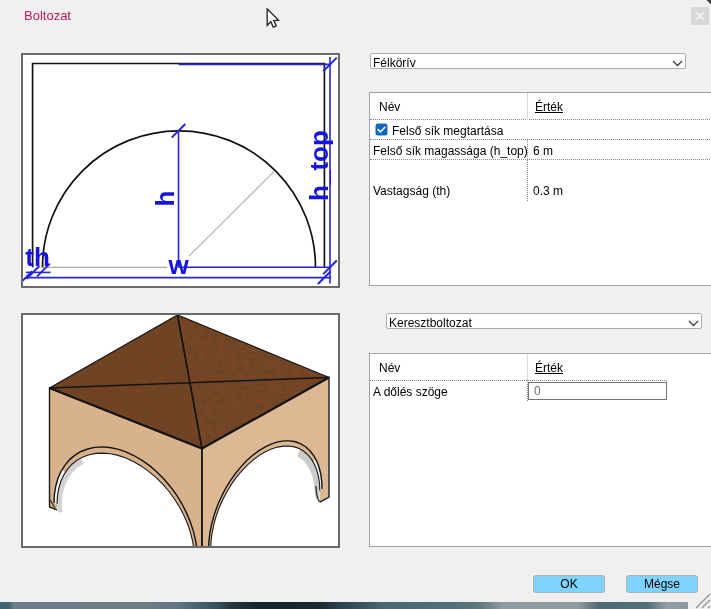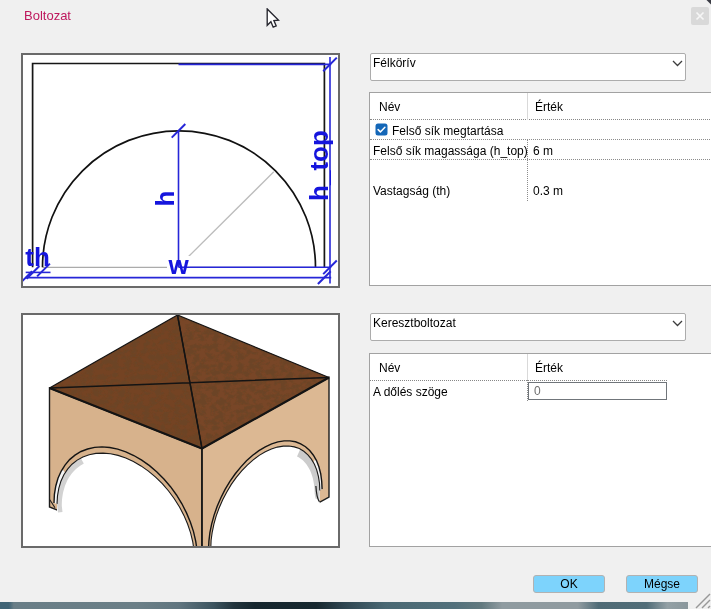--- a/index.html
+++ b/index.html
@@ -1,24 +1,24 @@
 <!DOCTYPE html>
 <html><head><meta charset="utf-8"><title>Boltozat</title>
 <style>
 * { margin:0; padding:0; box-sizing:border-box; }
 html,body { width:711px; height:609px; overflow:hidden; }
 body { background:#f0f0f0; font-family:"Liberation Sans",sans-serif; font-size:12px; color:#000; position:relative; }
 .abs { position:absolute; }
 .panel { position:absolute; left:21px; width:319px; height:235px; background:#fff; border:2px solid #6a6a6a; }
-.combo { position:absolute; left:370px; width:316px; height:28px; background:#fff; border:1px solid #acacac; border-radius:2px; line-height:18px; padding-left:2px; }
+.combo { position:absolute; left:370px; width:316px; height:16px; background:#fff; border:1px solid #acacac; border-radius:2px; line-height:18px; padding-left:2px; }
 .combo svg { position:absolute; right:2px; top:6px; }
 .tbl { position:absolute; left:369px; width:370px; height:194px; background:#fff; border:1px solid #a2a2a2; }
 .hdr { position:absolute; left:0; top:0; width:100%; height:27px; border-bottom:1px dotted #878787; }
 .hdr .c1 { position:absolute; left:9px; top:7px; }
-.hdr .c2 { position:absolute; left:165px; top:7px; }
+.hdr .c2 { position:absolute; left:165px; top:7px;text-decoration:underline; }
 .vsep { position:absolute; left:157px; top:0; width:1px; background:#d9d9d9; height:27px; }
 .vdot { position:absolute; left:157px; width:1px; border-left:1px dotted #8c8c8c; }
 .row { position:absolute; left:0; width:100%; border-bottom:1px dotted #8c8c8c;padding-left:40px; }
 .btn { position:absolute; width:72px; height:18px; background:#7dd3fc; border:1px solid #b2b2b2; border-radius:3px; text-align:center; line-height:16px; }
 </style></head>
 <body>
 <div class="abs" style="left:24px;top:8px;font-size:13px;color:#be185d;">Boltozat</div>
 <div class="abs" style="left:691px;top:7px;width:18px;height:18px;background:#d9d9d9;border-radius:2px;">
 <svg width="18" height="18" viewBox="0 0 18 18">
       <path d="M5.5,5.5 L12.5,12.5 M12.5,5.5 L5.5,12.5" stroke="#f6f6f6" stroke-width="1.7"></path>
@@ -124,21 +124,21 @@
     <span style="position:absolute;left:3px;top:4px;">Felső sík magassága (h_top)</span>
     <span style="position:absolute;left:163px;top:4px;">6 m</span>
   </div>
   <div class="row" style="top:87px;height:20px;border-bottom:none;">
     <span style="position:absolute;left:3px;top:4px;">Vastagság (th)</span>
     <span style="position:absolute;left:163px;top:4px;">0.3 m</span>
   </div>
   <div class="vdot" style="top:47px;height:61px;"></div>
 </div>
 
-<div class="combo" style="top:313px;">Keresztboltozat<svg width="11" height="7" viewBox="0 0 11 7">
+<div class="combo" style="top:313px;margin-left:16px;">Keresztboltozat<svg width="11" height="7" viewBox="0 0 11 7">
       <path d="M1,1 L5.5,5.5 L10,1" fill="none" stroke="#3c3c3c" stroke-width="1.3"></path>
     </svg></div>
 
 <div class="tbl" style="top:353px;">
   <div class="hdr" style="border-bottom:none;">
       <span class="c1">Név</span>
       <span class="c2">Érték</span>
       <span class="vsep"></span>
     </div>
   <div style="position:absolute;left:0;top:26px;width:297px;border-bottom:1px dotted #878787;"></div>

